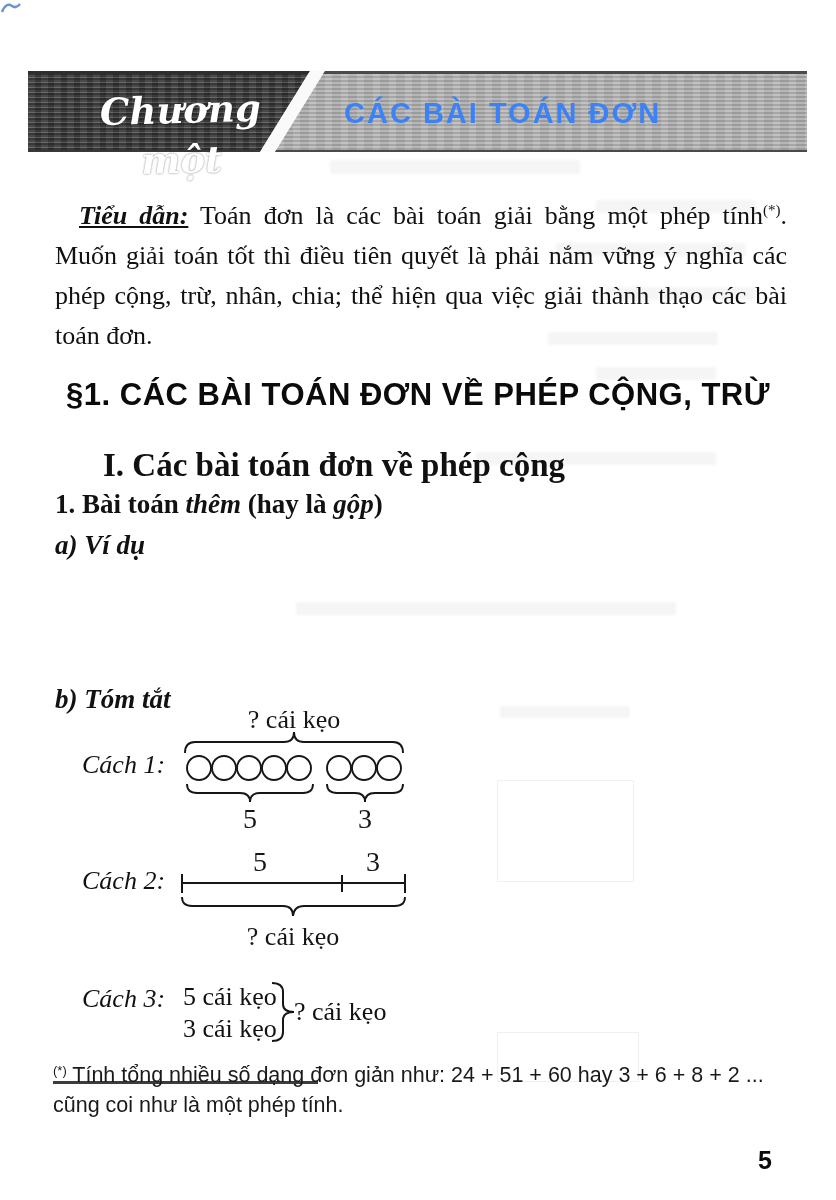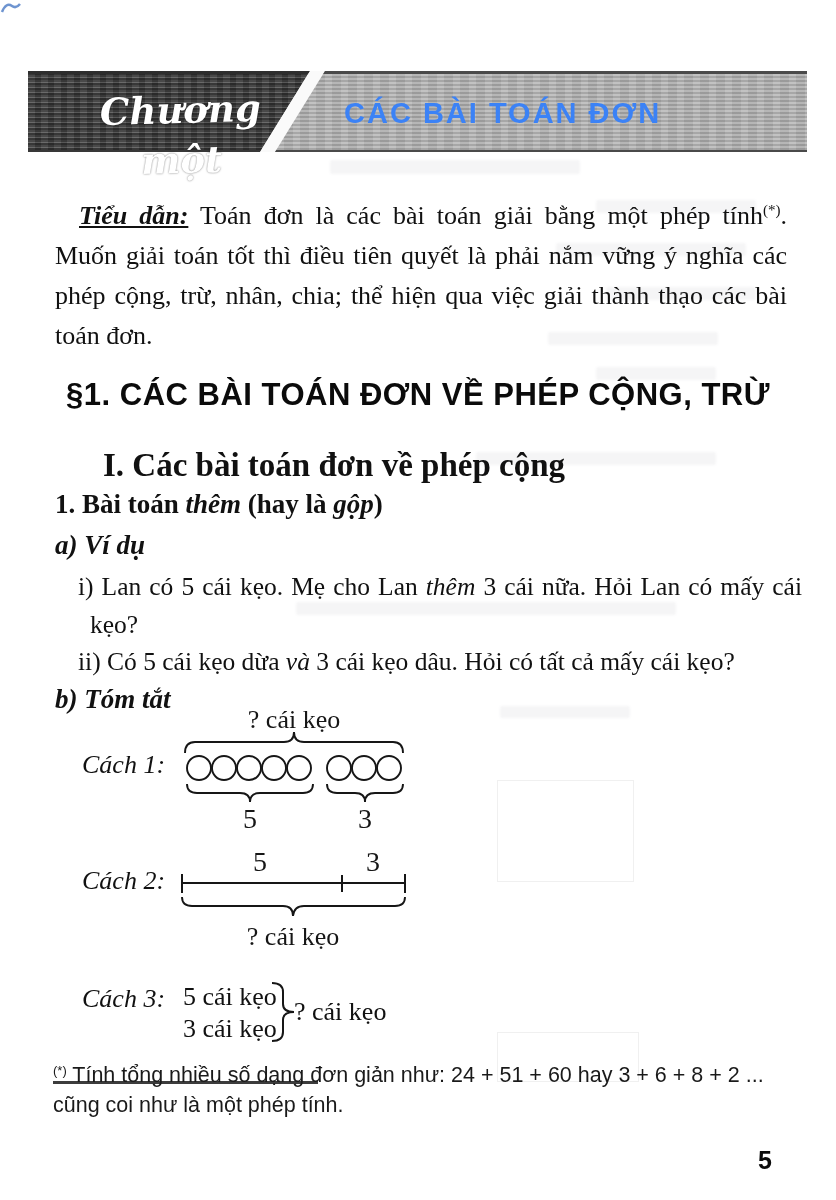--- a/index.html
+++ b/index.html
@@ -124,23 +124,21 @@
 
   <div class="intro"><span class="lead">Tiểu dẫn:</span><span> Toán đơn là các bài toán giải bằng một phép tính</span><span class="sup">(*)</span><span>.</span><span> Muốn giải toán tốt thì điều tiên quyết là phải nắm vững ý nghĩa các phép cộng, trừ, nhân, chia; thể hiện qua việc giải thành thạo các bài toán đơn.</span></div>
 
   <div class="section-heading">§1. CÁC BÀI TOÁN ĐƠN VỀ PHÉP CỘNG, TRỪ</div>
 
   <div class="h-roman">I. Các bài toán đơn về phép cộng</div>
   <div class="h-num"><span>1. Bài toán </span><span class="it">thêm</span><span> (hay là </span><span class="it">gộp</span><span>)</span></div>
 
   <div class="h-letter h-a">a) Ví dụ</div>
 
-  <div class="ex-item ex-i"><span>i) Lan có 5 cái kẹo. Mẹ cho Lan </span><span class="it">thêm</span><span> 3 cái nữa. Hỏi Lan có mấy cái kẹo?</span></div>
 
-  <div class="ex-item ex-ii"><span>ii) Có 5 cái kẹo dừa </span><span class="it">và</span><span> 3 cái kẹo dâu. Hỏi có tất cả mấy cái kẹo?</span></div>
 
   <div class="h-letter h-b">b) Tóm tắt</div>
 
   <div class="cach-label" style="left:82px;top:750px">Cách 1:</div>
   <svg class="diagram" style="left:75px;top:706px" width="340" height="128" viewBox="0 0 340 128">
     <text x="219" y="22" text-anchor="middle" font-size="26">? cái kẹo</text>
     <path d="M 110 47 Q 110 36 120 36 L 209 36 Q 219 36 219 26 Q 219 36 229 36 L 318 36 Q 328 36 328 47" stroke-width="1.9"></path>
     <g>
         <circle cx="124" cy="62" r="12"></circle>
         <circle cx="149" cy="62" r="12"></circle>

